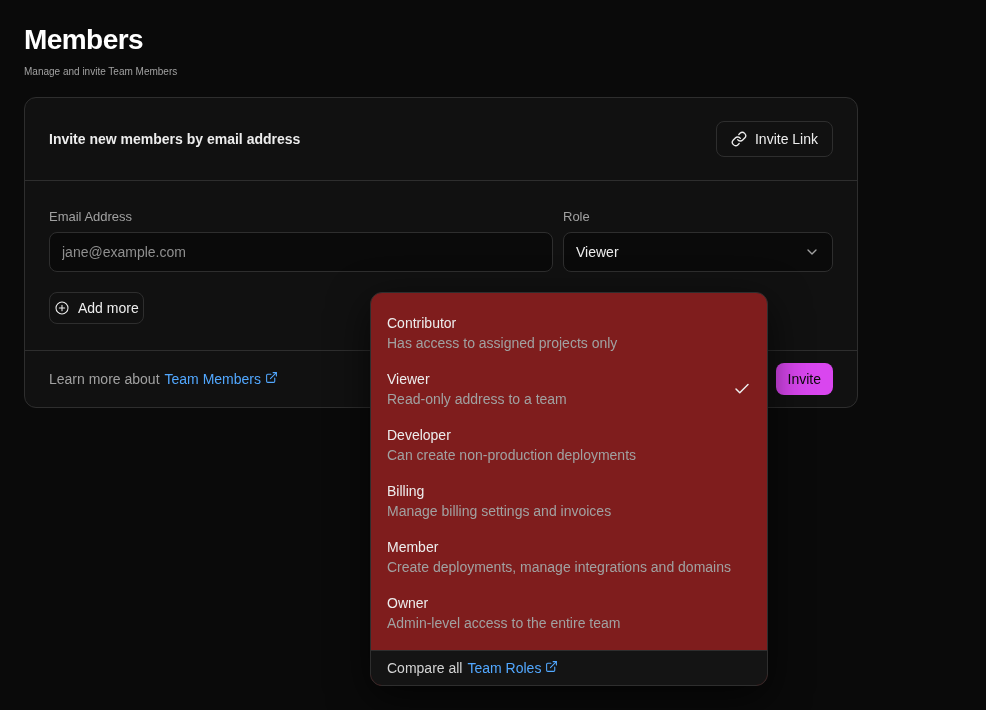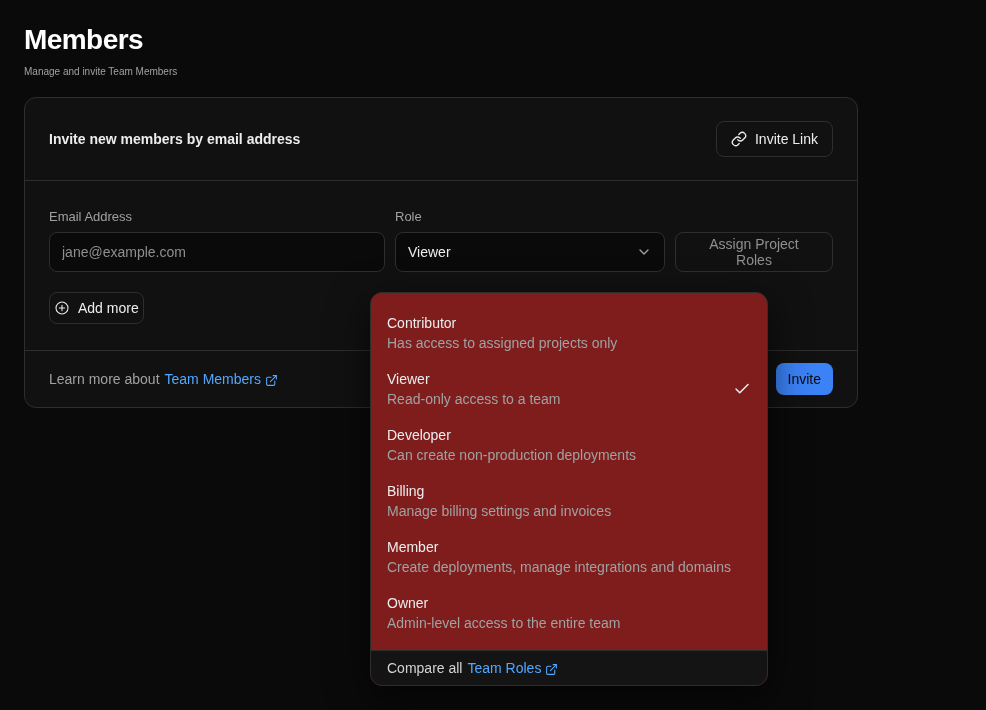--- a/index.html
+++ b/index.html
@@ -37,21 +37,21 @@
     font-size: 14px;
     font-family: inherit;
     cursor: pointer;
     padding: 0 14px;
   }
   .btn.h36 { height: 36px; }
   .btn.h32 { height: 32px; padding: 0 4px; }
   .btn.h40 { height: 40px; }
   .btn.disabled-look { color: #8f8f8f; cursor: default; }
   .btn.primary {
-    background: #3b82f6; color: #0a0a0a; border: none; font-weight: 500;
+    background: #d946ef; color: #0a0a0a; border: none; font-weight: 500;
     height: 32px; padding: 4px 12px;
   }
 
   .card-body { padding: 28px 24px 0; }
   .form-row { display: flex; gap: 10px; align-items: flex-end; }
   .field label { display: block; font-size: 13px; color: #a1a1a1; margin-bottom: 8px; }
   .field.email-wrap { flex: 1; }
   .field.role-wrap { width: 270px; }
 
   input.text-input {
@@ -83,21 +83,21 @@
 
   .add-more { margin: 20px 0 26px; }
 
   .card-footer {
     border-top: 1px solid #2e2e2e;
     padding: 12px 24px;
     display: flex; justify-content: space-between; align-items: center;
     min-height: 55px;
   }
   .footer-text { display: flex; align-items: center; gap: 5px; font-size: 14px; color: #a1a1a1; }
-  a.link { display: inline-flex; align-items: flex-end; gap: 4px; color: #52a8ff; text-decoration: none; cursor: pointer; font-size: 14px; }
+  a.link { display: inline-flex; align-items: flex-start; gap: 4px; color: #52a8ff; text-decoration: none; cursor: pointer; font-size: 14px; }
 
   .dropdown {
     position: absolute;
     left: 370px; top: 292px;
     width: 398px;
     background: #7f1d1d;
     border: 1px solid #2e2e2e;
     border-radius: 12px;
     box-shadow: 0 12px 40px rgba(0,0,0,0.65);
     overflow: hidden;
@@ -155,21 +155,20 @@
           <label>Role</label>
           <button class="select">
             <span>Viewer</span>
             <span class="icon">
               <svg width="16" height="16" viewBox="0 0 24 24" fill="none" stroke="#a1a1a1" stroke-width="2" stroke-linecap="round" stroke-linejoin="round">
                   <path d="M6 9l6 6 6-6"></path>
                 </svg>
             </span>
           </button>
         </div>
-        <button class="btn h40 disabled-look assign-btn">Assign Project Roles</button>
       </div>
 
       <button class="btn h32 add-more">
         <span class="icon">
           <svg width="16" height="16" viewBox="0 0 24 24" fill="none" stroke="#ededed" stroke-width="1.6" stroke-linecap="round">
               <circle cx="12" cy="12" r="9"></circle>
               <path d="M12 8v8M8 12h8"></path>
             </svg>
         </span>
         <span>Add more</span>
@@ -201,21 +200,21 @@
       <div class="option">
         <div>
           <div class="option-title">Contributor</div>
           <div class="option-desc">Has access to assigned projects only</div>
         </div>
       </div>
 
       <div class="option">
         <div>
           <div class="option-title">Viewer</div>
-          <div class="option-desc">Read-only access to a team</div>
+          <div class="option-desc">Read-only address to a team</div>
         </div>
         <span class="icon">
           <svg width="18" height="18" viewBox="0 0 24 24" fill="none" stroke="#ededed" stroke-width="2" stroke-linecap="round" stroke-linejoin="round">
               <path d="M20 6L9 17l-5-5"></path>
             </svg>
         </span>
       </div>
 
       <div class="option">
         <div>

